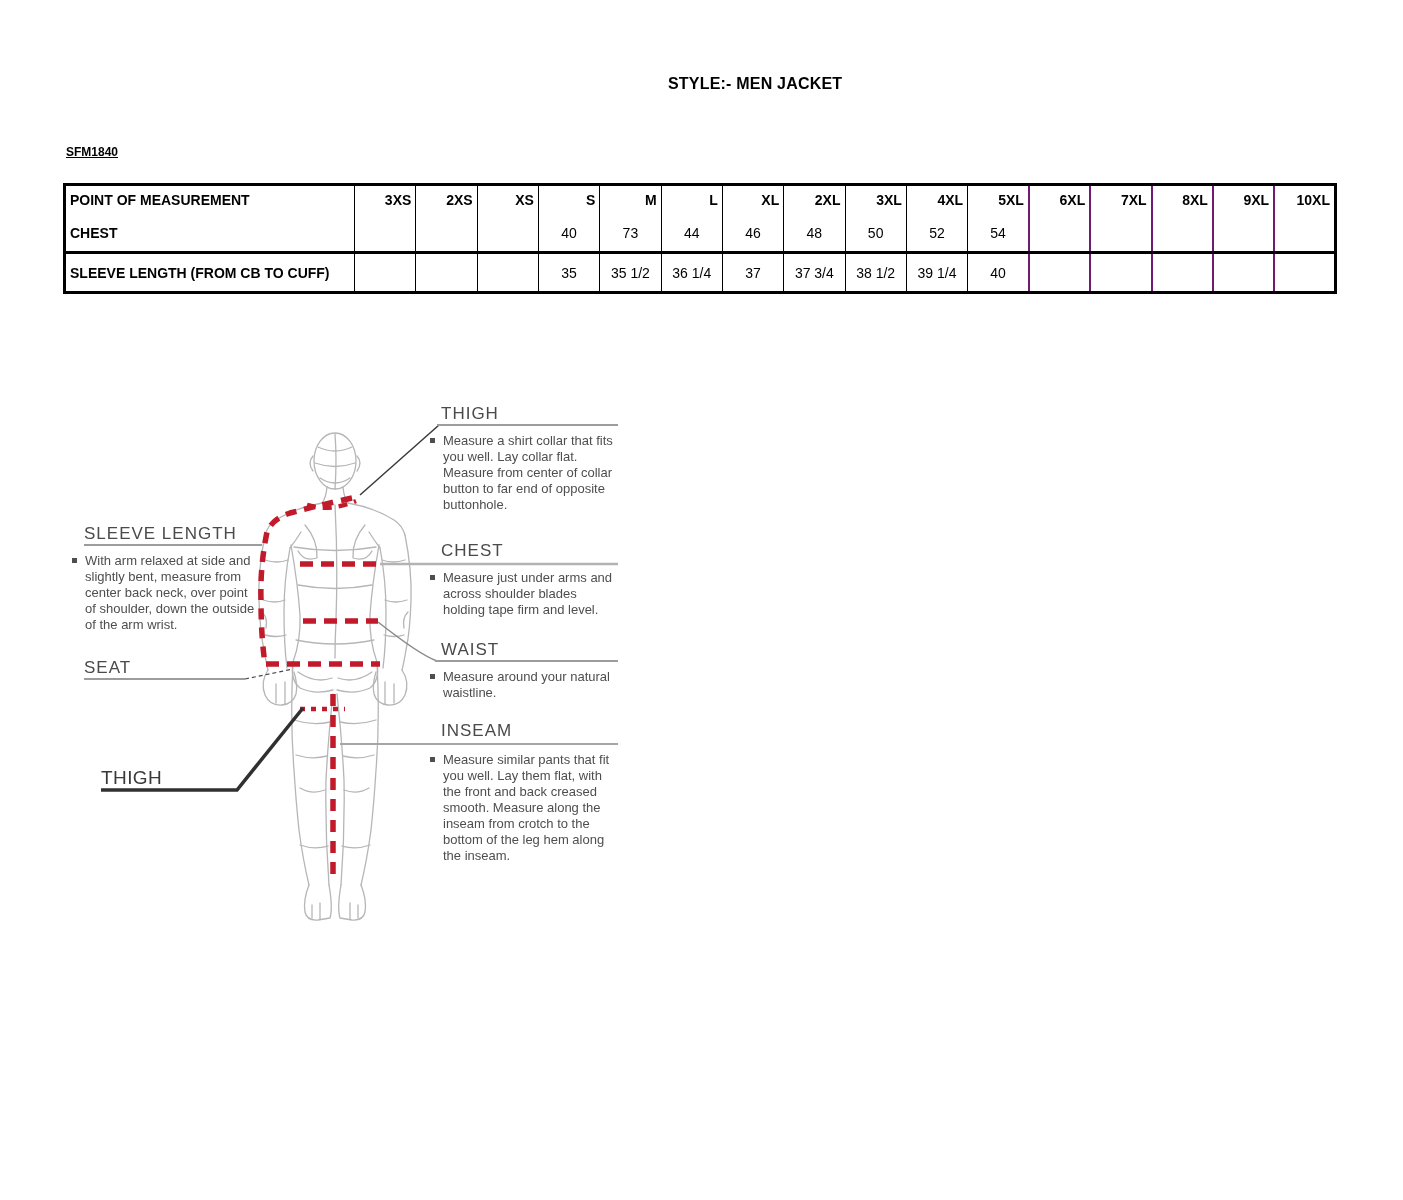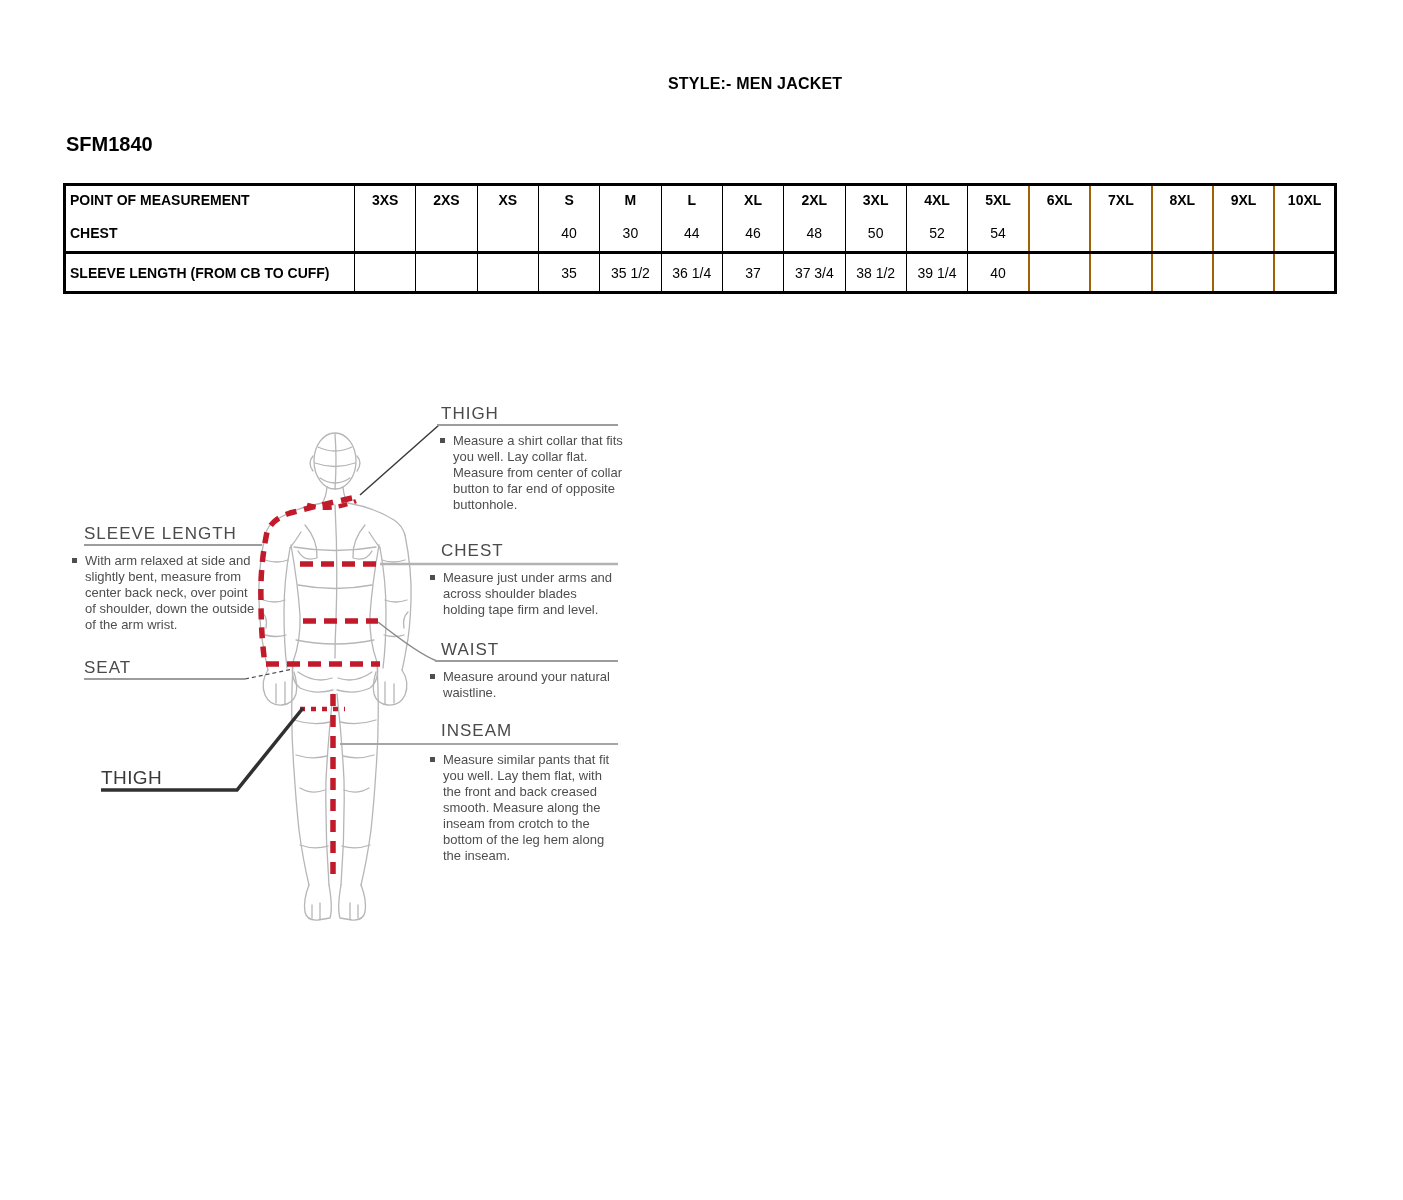--- a/index.html
+++ b/index.html
@@ -4,36 +4,36 @@
 <style>
   html,body{margin:0;padding:0;background:#ffffff;}
   .page{
     position:relative;width:1403px;height:1200px;background:#ffffff;overflow:hidden;
     font-family:"Liberation Sans",sans-serif;color:#000;
   }
   .doc-title{
     position:absolute;left:668px;top:75px;font-size:16px;font-weight:bold;letter-spacing:.2px;
   }
   .style-code{
-    position:absolute;left:66px;top:133px;font-size:20px;font-weight:bold;
+    position:absolute;left:66px;top:145px;font-size:12px;font-weight:bold;text-decoration:underline;
   }
   table.size-table{
     position:absolute;left:63px;top:183px;width:1274px;border-collapse:collapse;table-layout:fixed;
     border:3px solid #000;
   }
   table.size-table th,table.size-table td{
     border-left:1px solid #000;padding:0 4px;font-size:14px;overflow:hidden;white-space:nowrap;
   }
   table.size-table tr{border-bottom:3px solid #000;}
   table.size-table tr:last-child{border-bottom:none;}
-  table.size-table th{height:28px;font-weight:bold;text-align:center;}
+  table.size-table th{height:28px;font-weight:bold;text-align:right;}
   table.size-table td{height:37px;text-align:center;font-weight:normal;}
   table.size-table th.pom{text-align:left;}
   table.size-table td.row-label{text-align:left;font-weight:bold;}
-  table.size-table .thickleft{border-left:2px solid #a16207;}
+  table.size-table .thickleft{border-left:2px solid #701a75;}
   .note-line{
     position:absolute;left:66px;top:357px;font-size:15px;font-weight:bold;letter-spacing:.1px;white-space:nowrap;
   }
   svg.diagram-svg{position:absolute;left:0;top:0;pointer-events:none;}
   .guide-heading{
     position:absolute;font-size:17px;letter-spacing:1px;color:#4a4a4c;white-space:nowrap;
   }
   .guide-heading.thigh{font-size:19px;letter-spacing:.4px;color:#3a3a3a;}
   .guide-text{
     position:absolute;display:flex;align-items:flex-start;font-size:13px;line-height:16px;color:#4e4e50;
@@ -76,21 +76,21 @@
           <th class="thickleft">10XL</th>
         </tr>
       </thead>
     <tbody>
         <tr>
           <td class="row-label">CHEST</td>
           <td></td>
           <td></td>
           <td></td>
           <td>40</td>
-          <td>30</td>
+          <td>73</td>
           <td>44</td>
           <td>46</td>
           <td>48</td>
           <td>50</td>
           <td>52</td>
           <td>54</td>
           <td class="thickleft"></td>
           <td class="thickleft"></td>
           <td class="thickleft"></td>
           <td class="thickleft"></td>
@@ -213,21 +213,21 @@
   <div class="guide-text lcol" style="left:72px;top:553px">
     <span class="sq"></span>
     <span class="txt">With arm relaxed at side and slightly bent, measure from center back neck, over point of shoulder, down the outside of the arm wrist.</span>
   </div>
 
   <div class="guide-heading" style="left:84px;top:658px">SEAT</div>
 
   <div class="guide-heading thigh" style="left:101px;top:767px">THIGH</div>
 
   <div class="guide-heading" style="left:441px;top:404px">THIGH</div>
-  <div class="guide-text rcol" style="left:440px;top:433px">
+  <div class="guide-text rcol" style="left:430px;top:433px">
     <span class="sq"></span>
     <span class="txt">Measure a shirt collar that fits you well. Lay collar flat. Measure from center of collar button to far end of opposite buttonhole.</span>
   </div>
 
   <div class="guide-heading" style="left:441px;top:541px">CHEST</div>
   <div class="guide-text rcol" style="left:430px;top:570px">
     <span class="sq"></span>
     <span class="txt">Measure just under arms and across shoulder blades holding tape firm and level.</span>
   </div>
 

